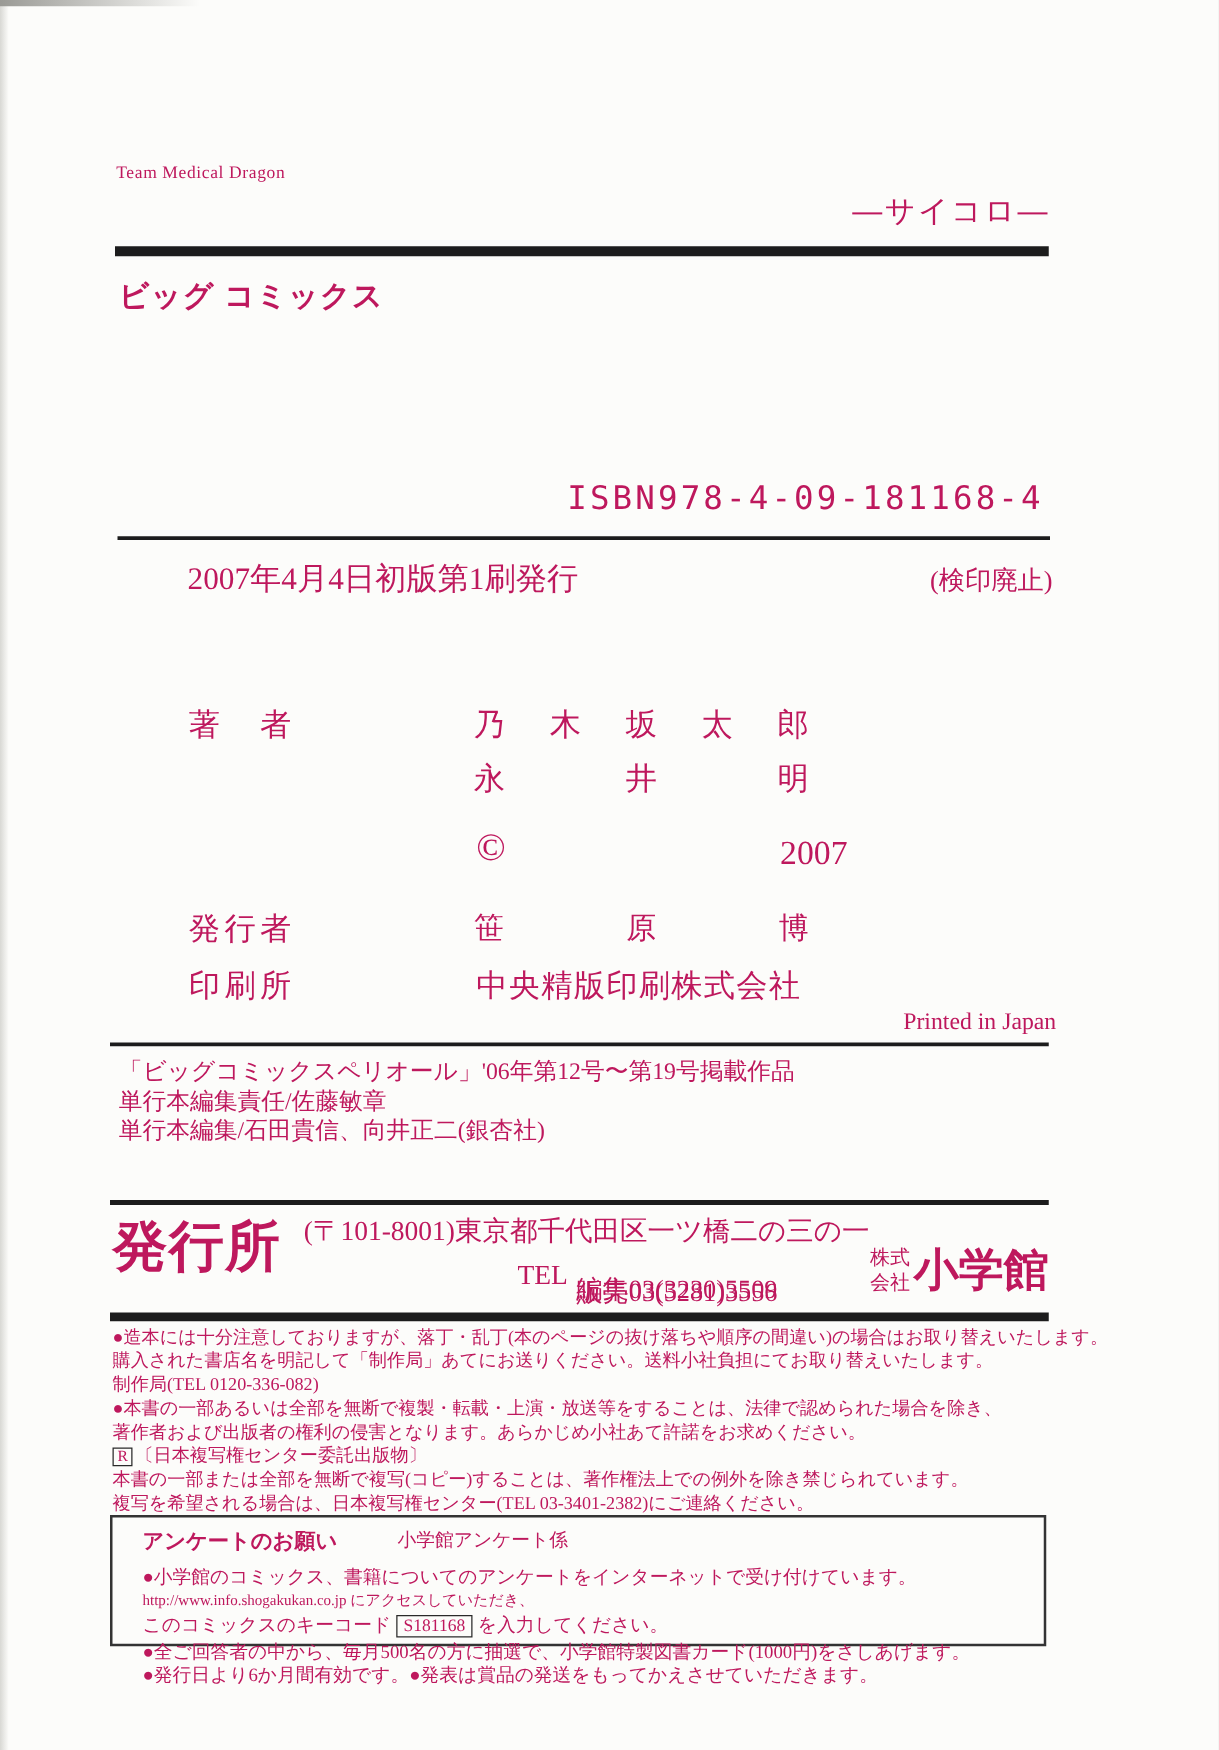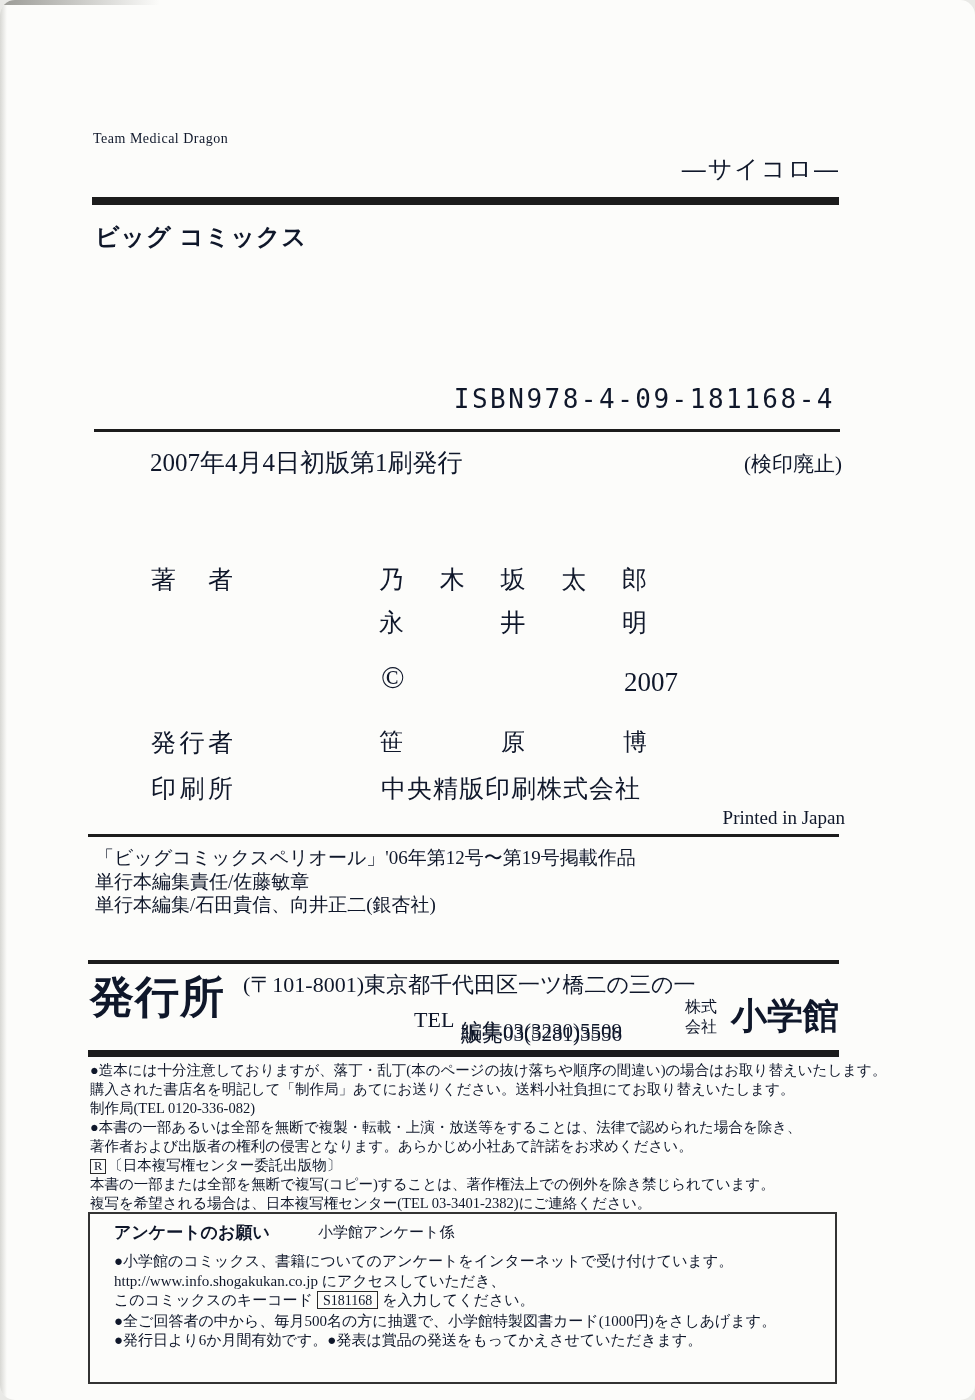--- a/index.html
+++ b/index.html
@@ -1,20 +1,19 @@
 <!DOCTYPE html>
 <html><head>
 <meta charset="utf-8">
 <style>
   html,body { margin:0; padding:0; background:#e9e9e6; }
   #page {
     position:relative; width:975px; height:1400px; margin:0 auto;
-    background:#fcfcfa; color:#0f172a; overflow:hidden;
+    background:#fcfcfa; color:#be185d; overflow:hidden;
     font-family:"Liberation Serif","DejaVu Serif",serif;
-    border-radius:15px;
   }
   .abs { position:absolute; white-space:nowrap; }
   .serif { font-family:"Liberation Serif","DejaVu Serif",serif; }
   .gothic { font-family:"Liberation Sans","DejaVu Sans",sans-serif; }
   .mono { font-family:"DejaVu Sans Mono","Liberation Mono",monospace; }
   .rule { position:absolute; background:#1c1c1c; }
   .justify { text-align:justify; text-align-last:justify; text-justify:inter-character; }
   .volbox {
     display:inline-block; border:3px solid #1c1c1c; line-height:1;
     font-size:31px; font-weight:bold; padding:2px 3px 1px 3px;
@@ -85,41 +84,41 @@
   <div class="abs serif" style="left:243px; top:970px; font-size:22px;">(〒101-8001)東京都千代田区一ツ橋二の三の一</div>
   <div class="abs serif" style="left:414px; top:1007px; font-size:22px;">TEL</div>
   <div class="abs serif" style="left:461px; top:995px; font-size:21px;margin-top:22px;">編集03(3230)5509</div>
   <div class="abs serif" style="left:461px; top:1020px; font-size:21px;">販売03(5281)3556</div>
 
   <div class="abs" style="right:136px; top:992px; display:flex; align-items:center;">
     <div class="gothic" style="font-size:16px; line-height:20px;">
       <div>株式</div>
       <div>会社</div>
     </div>
-    <div class="gothic" style="font-size:36px; font-weight:bold; margin-left:14px;">小学館</div>
+    <div class="gothic" style="font-size:36px; font-weight:bold; margin-left:3px;">小学館</div>
   </div>
 
   <div class="rule" style="left:88px; top:1050px; width:751px; height:7px;"></div>
 
   <div class="abs serif" style="left:90px; top:1061px; font-size:14.5px; line-height:19px;">
     <div>●造本には十分注意しておりますが、落丁・乱丁(本のページの抜け落ちや順序の間違い)の場合はお取り替えいたします。</div>
     <div>購入された書店名を明記して「制作局」あてにお送りください。送料小社負担にてお取り替えいたします。</div>
     <div>制作局(TEL 0120-336-082)</div>
     <div>●本書の一部あるいは全部を無断で複製・転載・上演・放送等をすることは、法律で認められた場合を除き、</div>
     <div>著作者および出版者の権利の侵害となります。あらかじめ小社あて許諾をお求めください。</div>
     <div><span class="rmark">R</span><span>〔日本複写権センター委託出版物〕</span></div>
     <div>本書の一部または全部を無断で複写(コピー)することは、著作権法上での例外を除き禁じられています。</div>
     <div>複写を希望される場合は、日本複写権センター(TEL 03-3401-2382)にご連絡ください。</div>
   </div>
 
-  <div class="abs" style="left:88px; top:1212px; width:749px; height:172px; border:2px solid #333; box-sizing:border-box;">
+  <div class="abs" style="left:88px; top:1212px; width:749px; height:105px; border:2px solid #333; box-sizing:border-box;">
     <div class="abs gothic" style="left:24px; top:7px; font-size:17px; font-weight:bold;">アンケートのお願い</div>
     <div class="abs serif" style="left:228px; top:9px; font-size:15px;">小学館アンケート係</div>
 
     <div class="abs serif" style="left:24px; top:38px; font-size:15px;">●小学館のコミックス、書籍についてのアンケートをインターネットで受け付けています。</div>
-    <div class="abs serif" style="left:24px; top:58px; font-size:15px;">http://www.info.shogakukan.co.jp にアクセスしていただき、</div>
+    <div class="abs serif" style="left:24px; top:58px; font-size:12px;">http://www.info.shogakukan.co.jp にアクセスしていただき、</div>
     <div class="abs serif" style="left:24px; top:77px; font-size:15px;">
       <span>このコミックスのキーコード</span><span class="keycode serif">S181168</span><span>を入力してください。</span>
     </div>
     <div class="abs serif" style="left:24px; top:98px; font-size:15px;">●全ご回答者の中から、毎月500名の方に抽選で、小学館特製図書カード(1000円)をさしあげます。</div>
     <div class="abs serif" style="left:24px; top:117px; font-size:15px;">●発行日より6か月間有効です。●発表は賞品の発送をもってかえさせていただきます。</div>
   </div>
 </div>
 
 </body></html>

